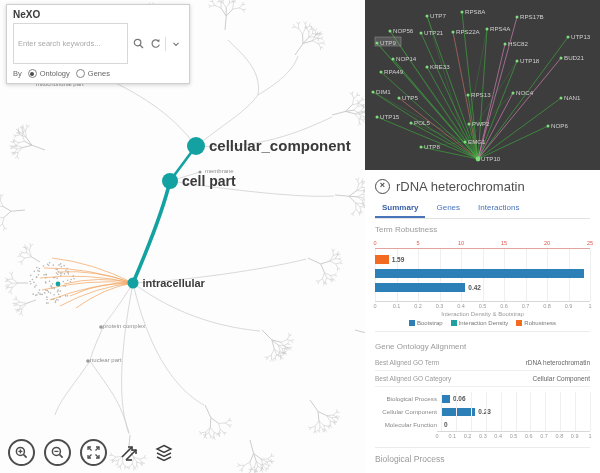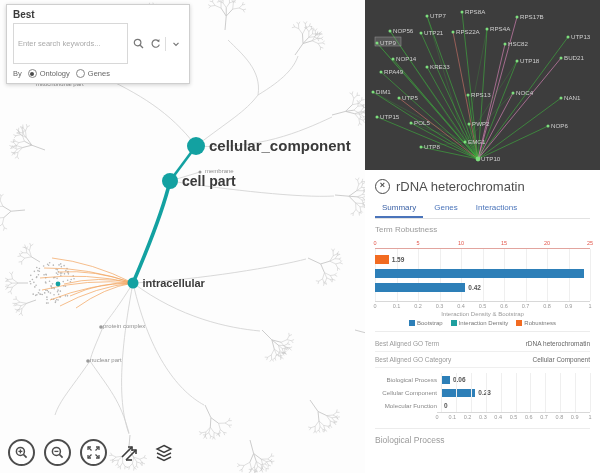--- a/index.html
+++ b/index.html
@@ -30,21 +30,21 @@
   .right-col{width:235px;height:473px;flex:none;display:flex;flex-direction:column;}
   .network-panel{position:relative;width:235px;height:170px;background:#3d3d3d;flex:none;}
   
   .detail-panel{flex:1;background:#fff;padding:7px 10px 0 10px;overflow:hidden;}
   .detail-header{display:flex;align-items:center;gap:6px;margin:2px 0 6px 0;}
   .close-btn{width:13px;height:13px;border:1.5px solid #4a4a4a;border-radius:50%;color:#4a4a4a;
     font-size:9px;line-height:11px;text-align:center;font-weight:bold;cursor:pointer;flex:none;}
   .detail-title{font-size:13px;color:#4f4f4f;}
   .tabs{display:flex;gap:4px;border-bottom:1px solid #e2e2e2;}
   .tab{font-size:8px;color:#4a74ba;padding:3px 7px 4px 7px;cursor:pointer;}
-  .tab.active{color:#3c62a6;border-bottom:2px solid #4a74ba;font-weight:normal;}
+  .tab.active{color:#3c62a6;border-bottom:2px solid #4a74ba;font-weight:bold;}
   .muted-heading{font-size:8px;color:#9a9a9a;padding:5px 0;border-bottom:1px solid #ececec;}
   .section-heading{font-size:8px;color:#9a9a9a;padding:6px 0 4px 0;}
   
   .chart1{margin-top:2px;}
   .axis{position:relative;height:8px;font-size:5.5px;color:#9a9a9a;}
   .axis .tick{position:absolute;transform:translateX(-50%);}
   .axis.red{color:#e2574c;border-bottom:1px solid #e2a49e;}
   .axis.bottom{border-top:1px solid #d8d8d8;}
   .axis.bottom .tick{top:1px;}
   .plot{position:relative;height:46px;padding:3px 0;}
@@ -1097,21 +1097,21 @@
         <text x="182" y="185.76" fill="#3a3a3a" font-size="14" font-weight="bold" font-family="&quot;Liberation Sans&quot;,sans-serif">cell part</text>
         <circle cx="133" cy="283" r="5.5" fill="#13a1a1"></circle>
         <text x="142.5" y="286.74" fill="#3a3a3a" font-size="11" font-weight="bold" font-family="&quot;Liberation Sans&quot;,sans-serif">intracellular</text>
         <text x="36" y="86" fill="#8f8f8f" font-size="6" font-family="&quot;Liberation Sans&quot;,sans-serif">mitochondrial part</text>
         <text x="205" y="173" fill="#8f8f8f" font-size="6" font-family="&quot;Liberation Sans&quot;,sans-serif">membrane</text>
         <text x="103" y="328" fill="#8f8f8f" font-size="6" font-family="&quot;Liberation Sans&quot;,sans-serif">protein complex</text>
         <text x="90" y="362" fill="#8f8f8f" font-size="6" font-family="&quot;Liberation Sans&quot;,sans-serif">nuclear part</text>
       </svg>
 
     <div class="search-panel">
-      <div class="app-title">Best</div>
+      <div class="app-title">NeXO</div>
       <div class="search-row">
         <input class="search-input" type="text" placeholder="Enter search keywords..." style="">
         <span class="icon-btn">
           <svg width="11" height="11" viewBox="0 0 11 11">
               <circle cx="4.6" cy="4.6" r="3.3" fill="none" stroke="#777" stroke-width="1.2"></circle>
               <line x1="7.2" y1="7.2" x2="10" y2="10" stroke="#777" stroke-width="1.3"></line>
             </svg>
         </span>
         <span class="icon-btn">
           <svg width="11" height="11" viewBox="0 0 11 11">
@@ -1352,20 +1352,21 @@
               <span class="swatch" style="background: rgb(31, 159, 159);"></span>
               <span>Interaction Density</span>
             </span>
             <span class="legend-item">
               <span class="swatch" style="background: rgb(242, 107, 33);"></span>
               <span>Robustness</span>
             </span>
           </div>
       </div>
 
+      <div class="section-heading">Gene Ontology Alignment</div>
       <div id="go-rows">
           <div class="go-row">
             <span class="go-label">Best Aligned GO Term</span>
             <span class="go-value">rDNA heterochromatin</span>
           </div>
           <div class="go-row">
             <span class="go-label">Best Aligned GO Category</span>
             <span class="go-value">Cellular Component</span>
           </div>
         </div>

